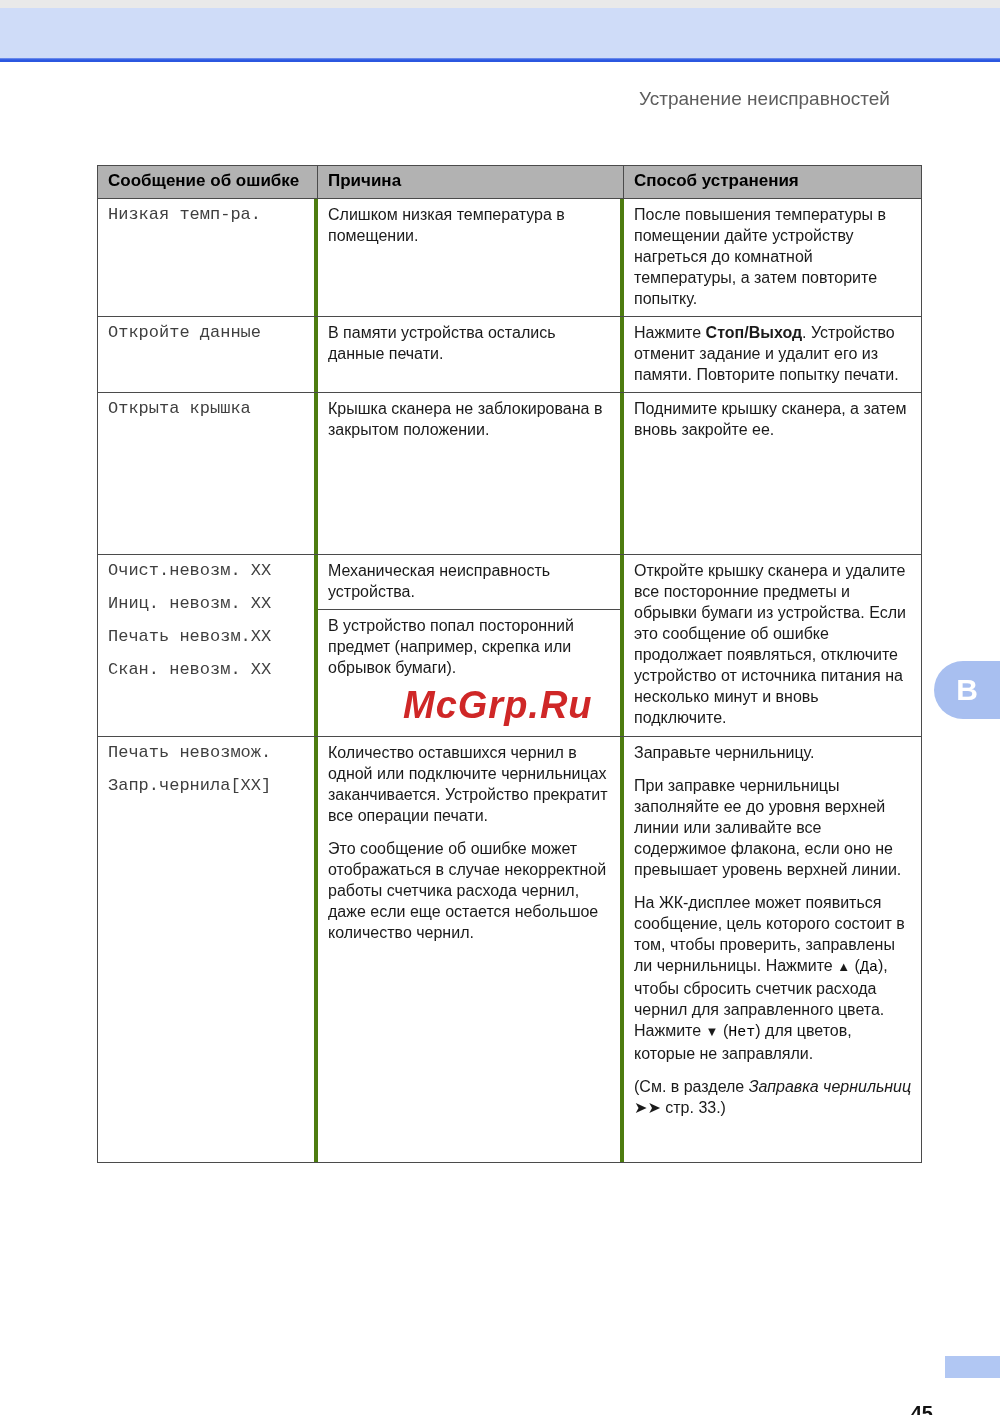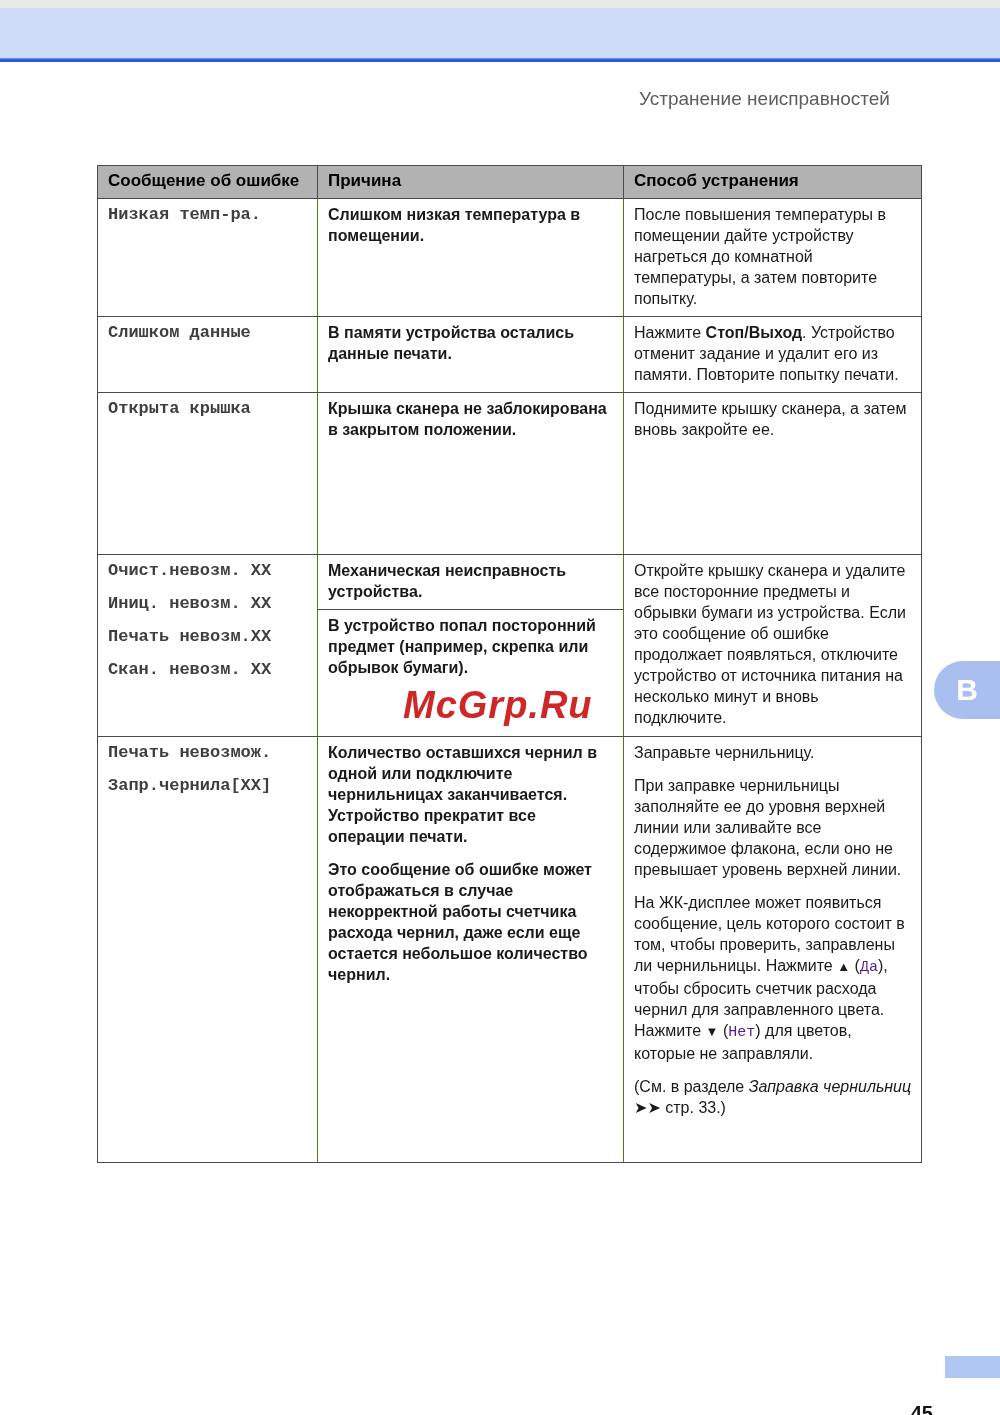--- a/index.html
+++ b/index.html
@@ -18,37 +18,37 @@
   .table { position:absolute; left:97px; top:157px; width:825px; border:1px solid #4b4b4b; background:#fff; }
   .thead { display:flex; background:#b2b2b2; border-bottom:1px solid #4b4b4b; min-height:33px; }
   .th { font-weight:bold; font-size:17px; padding:5px 8px 5px 10px; color:#000; }
   .col1 { width:220px; }
   .col2 { width:306px; }
   .col3 { flex:1; }
   .thead .col1, .thead .col2 { border-right:1px solid #4b4b4b; }
   .trow { display:flex; border-bottom:1px solid #4b4b4b; }
   .trow:last-child { border-bottom:none; }
   .tcol { display:flex; flex-direction:column; }
-  .tcol.col1, .tcol.col2 { border-right:1px solid #4d7c0f;font-weight:bold; }
+  .tcol.col1, .tcol.col2 { border-right:4px solid #4d7c0f; }
   .tcell { padding:5px 8px 7px 10px; flex:0 0 auto; }
   .tcell:last-child { flex:1 1 auto; }
   .tcell + .tcell { border-top:1px solid #4b4b4b; }
   #table-body .trow:nth-child(1) { min-height:113px; }
   #table-body .trow:nth-child(2) { min-height:75px;  }
   #table-body .trow:nth-child(3) { min-height:162px; }
   #table-body .trow:nth-child(4) { min-height:182px; }
   #table-body .trow:nth-child(5) { min-height:425px; }
 
   .para { font-size:16px; line-height:21px; }
   .para + .para { margin-top:12px; }
   .msg { font-family:"Liberation Mono", monospace; font-size:17px; line-height:22px;
          color:#3f3f3f; white-space:nowrap; margin-bottom:11px; }
   .b { font-weight:bold; }
   .i { font-style:italic; }
-  .m { font-family:"Liberation Mono", monospace; font-size:15px; color:#4c1d95; }
+  .m { font-family:"Liberation Mono", monospace; font-size:15px; color:#000000; }
   .tri { font-size:13px; }
 
   .watermark { position:absolute; left:403px; top:676px; z-index:5;
     font-size:38px; font-weight:bold; font-style:italic; color:#cf2727; letter-spacing:1px; }
   .section-badge { position:absolute; right:0; top:653px; width:66px; height:58px;
     background:#a8bff0; border-radius:29px 0 0 29px;
     display:flex; align-items:center; justify-content:center; }
   .section-badge span { color:#ffffff; font-size:30px; font-weight:bold; }
   .page-number { position:absolute; top:1394px; right:67px; font-size:20px; font-weight:bold; color:#111; }
   .footer-marker { position:absolute; top:1348px; right:0; width:55px; height:22px; background:#b1c7f3; }
@@ -81,21 +81,21 @@
           </div>
           <div class="tcol col3">
             <div class="tcell">
               <div class="para"><span>После повышения температуры в помещении дайте устройству нагреться до комнатной температуры, а затем повторите попытку.</span></div>
             </div>
           </div>
         </div>
         <div class="trow">
           <div class="tcol col1">
             <div class="tcell">
-              <div class="msg">Слишком данные</div>
+              <div class="msg">Откройте данные</div>
             </div>
           </div>
           <div class="tcol col2">
             <div class="tcell">
               <div class="para"><span>В памяти устройства остались данные печати.</span></div>
             </div>
           </div>
           <div class="tcol col3">
             <div class="tcell">
               <div class="para"><span>Нажмите </span><span class="b">Стоп/Выход</span><span>. Устройство отменит задание и удалит его из памяти. Повторите попытку печати.</span></div>

